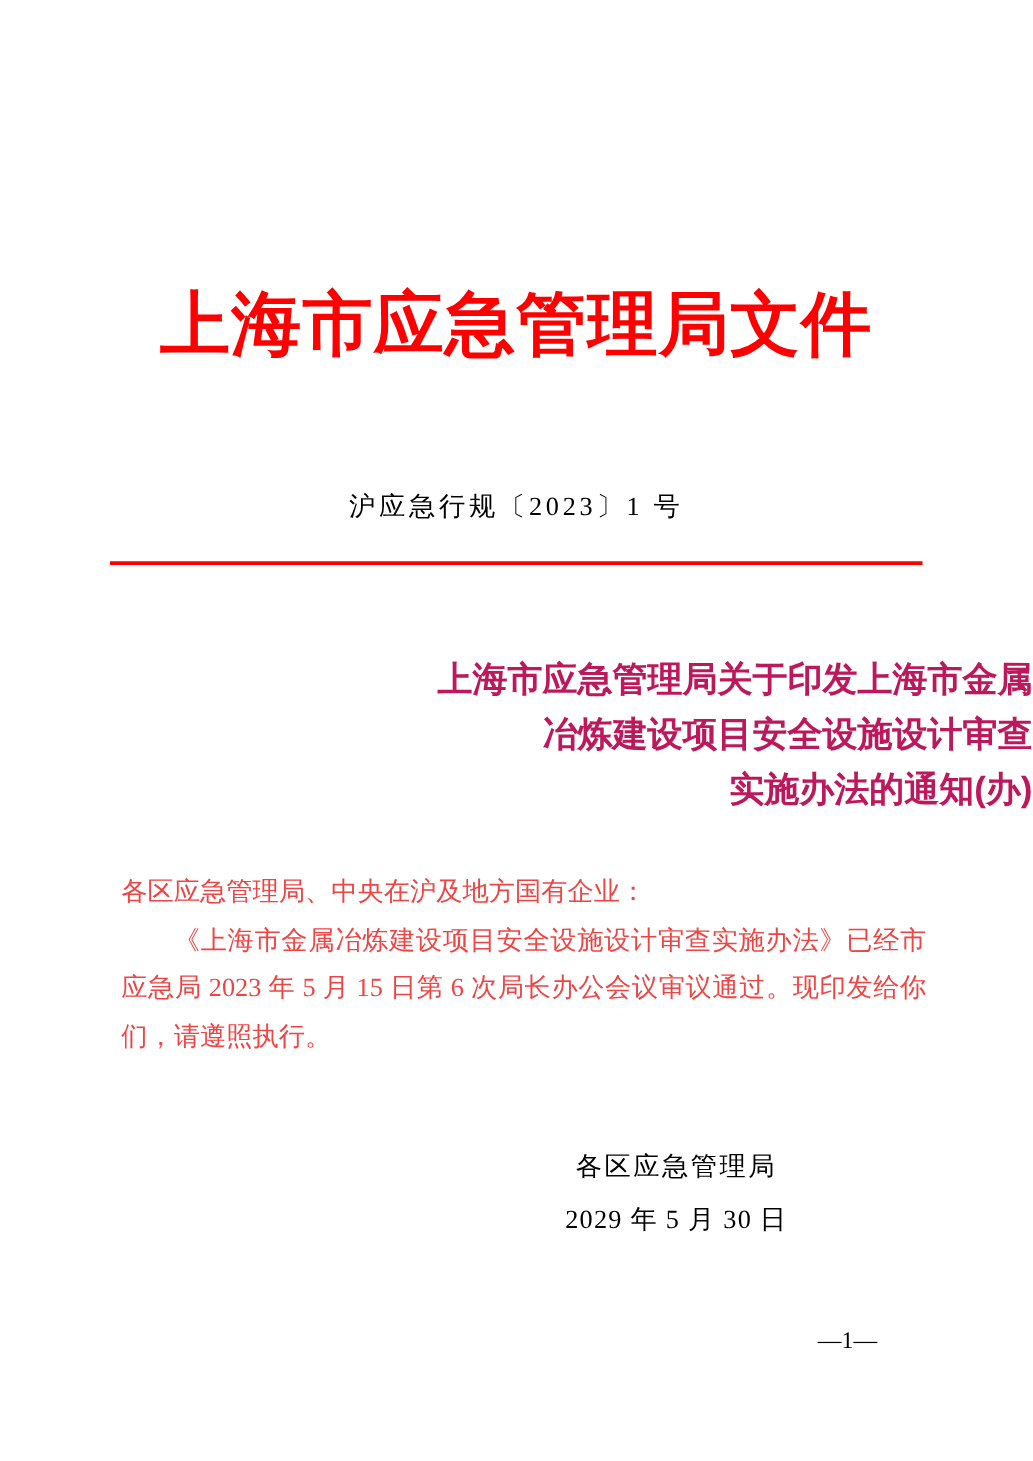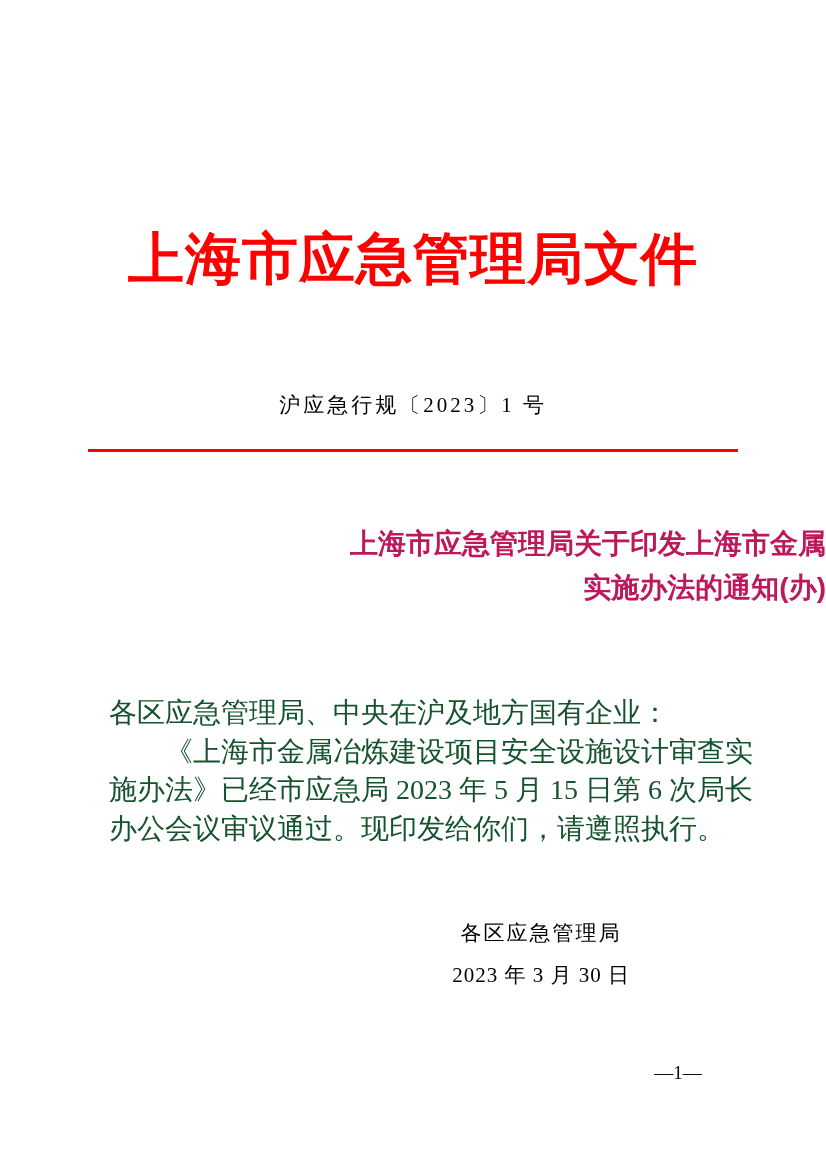--- a/index.html
+++ b/index.html
@@ -64,25 +64,24 @@
     font-size: 28px;
     line-height: 44px;
     color: #be185d;
   }
 
   .body-text {
     position: absolute;
     top: 694px;
     left: 97px;
     width: 644px;
-    font-size: 28px;
+    font-size: 21px;
     line-height: 38.5px;
     text-align: justify;
-    color: #14532d;
-    margin-left: 12px;
+    color: #ef4444;
   }
 
   .body-text .paragraph {
     text-indent: 2em;
   }
 
   .signature {
     position: absolute;
     top: 921px;
     left: 376px;
@@ -114,28 +113,29 @@
 <div class="page">
 
   <div class="letterhead">上海市应急管理局文件</div>
 
   <div class="doc-number">沪应急行规〔2023〕1 号</div>
 
   <div class="red-line"></div>
 
   <div class="notice-title">
     <div>上海市应急管理局关于印发上海市金属</div>
+    <div>冶炼建设项目安全设施设计审查</div>
     <div>实施办法的通知(办)</div>
   </div>
 
   <div class="body-text">
     <div class="salutation">各区应急管理局、中央在沪及地方国有企业：</div>
     <div class="paragraph">《上海市金属冶炼建设项目安全设施设计审查实施办法》已经市应急局 2023 年 5 月 15 日第 6 次局长办公会议审议通过。现印发给你们，请遵照执行。</div>
   </div>
 
   <div class="signature">
     <div class="org">各区应急管理局</div>
-    <div class="date">2023 年 3 月 30 日</div>
+    <div class="date">2029 年 5 月 30 日</div>
   </div>
 
   <div class="page-number">—1—</div>
 
 </div>
 
 </body></html>

